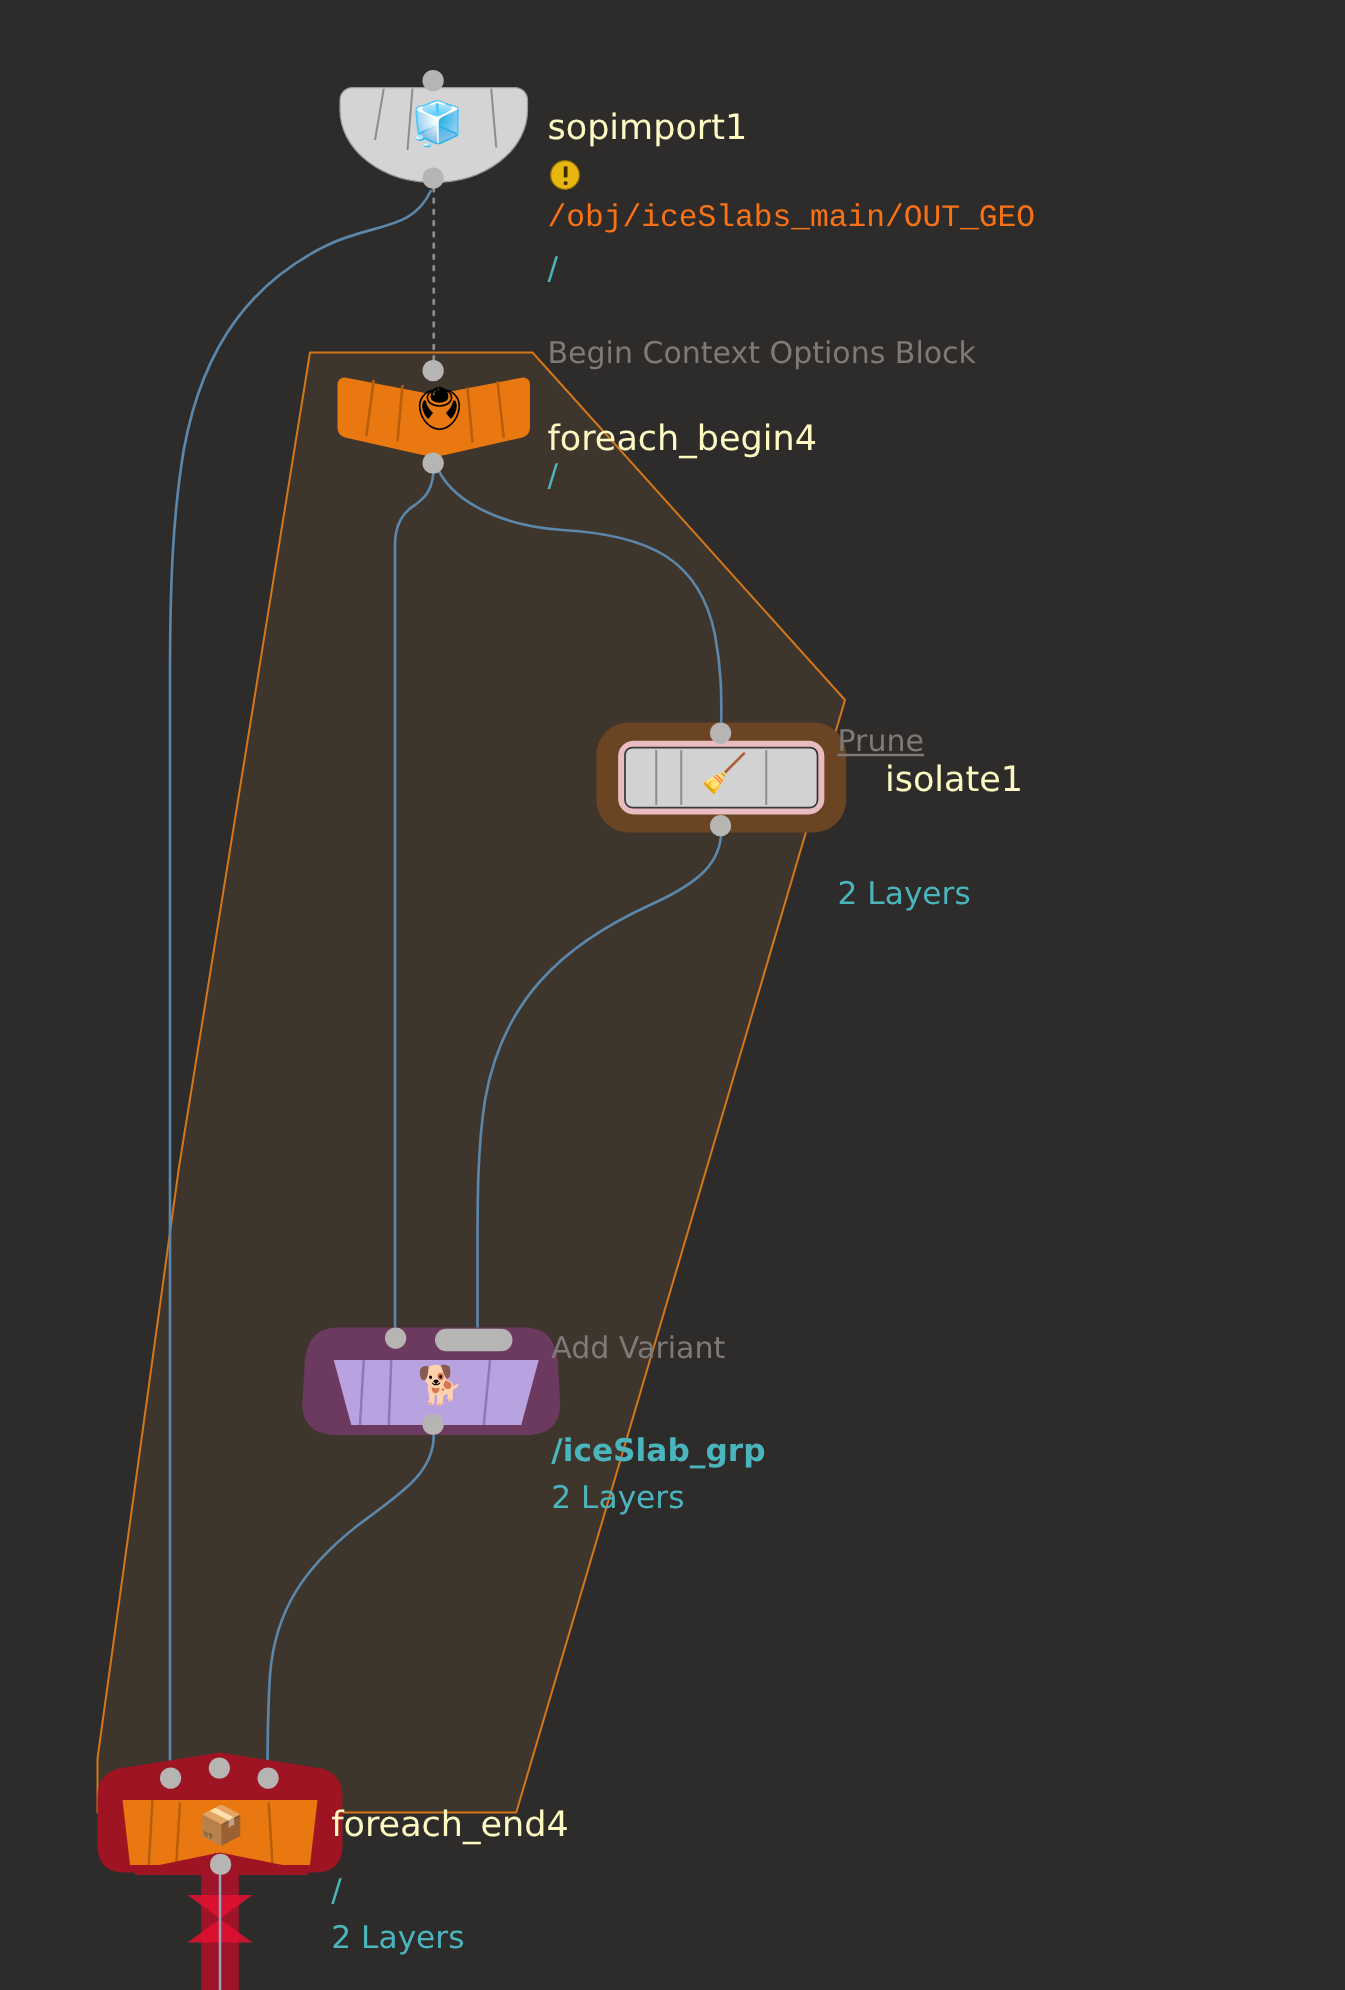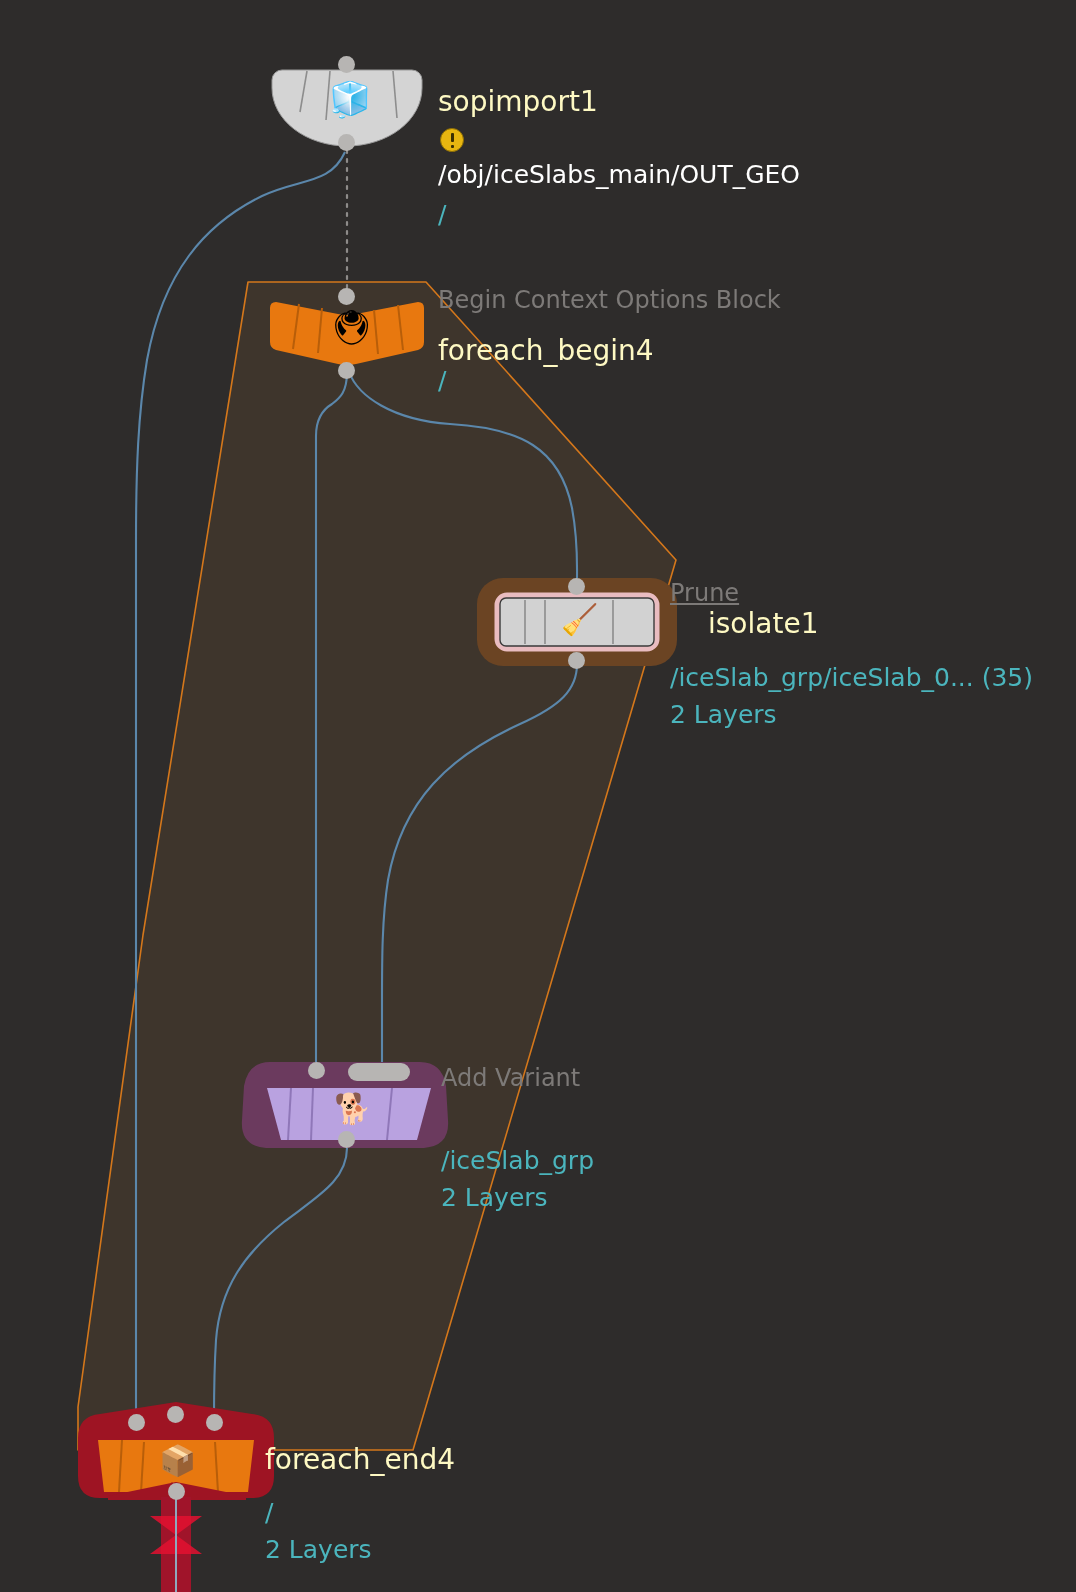--- a/index.html
+++ b/index.html
@@ -39,21 +39,22 @@
   .lbl-name {
     font-size: 28px;
     color: #fef9c3;
   }
   .lbl-sub {
     font-size: 24px;
     color: #7d7a78;
   }
   .lbl-path-blue {
     font-size: 25px;
-    color: #ffffff;
+    color: #f97316;
+    font-family: Liberation Mono, monospace;
   }
   .lbl-path-teal {
     font-size: 25px;
     color: #4bb5bd;
   }
 
   
   .conn {
     position: absolute;
     width: 17px;
@@ -275,31 +276,30 @@
     <div class="nodeicon small" style="left:159px; top:1446px;">📦</div>
   </div>
 
   <div class="node-layer">
 
     <div class="lbl lbl-name" style="left:438px; top:88px;">sopimport1</div>
     <div class="warn-badge" style="left:440px; top:128px;"></div>
     <div class="lbl lbl-path-blue" style="left:438px; top:162px;">/obj/iceSlabs_main/OUT_GEO</div>
     <div class="lbl lbl-path-teal" style="left:438px; top:202px;">/</div>
 
-    <div class="lbl lbl-sub" style="left:438px; top:288px;">Begin Context Options Block</div>
+    <div class="lbl lbl-sub" style="left:438px; top:270px;">Begin Context Options Block</div>
     <div class="lbl lbl-name" style="left:438px; top:313px;margin-top:24px;">foreach_begin4</div>
     <div class="lbl lbl-path-teal" style="left:438px; top:368px;">/</div>
 
     <div class="lbl lbl-sub" style="left:670px; top:581px;text-decoration:underline;">Prune</div>
     <div class="lbl lbl-name" style="left:708px; top:610px;">isolate1</div>
-    <div class="lbl lbl-path-teal" style="left:670px; top:665px;">/iceSlab_grp/iceSlab_0... (35)</div>
     <div class="lbl lbl-path-teal" style="left:670px; top:702px;">2 Layers</div>
 
     <div class="lbl lbl-sub" style="left:441px; top:1066px;">Add Variant</div>
-    <div class="lbl lbl-path-teal" style="left:441px; top:1148px;">/iceSlab_grp</div>
+    <div class="lbl lbl-path-teal" style="left:441px; top:1148px;font-weight:bold;">/iceSlab_grp</div>
     <div class="lbl lbl-path-teal" style="left:441px; top:1185px;">2 Layers</div>
 
     <div class="lbl lbl-name" style="left:265px; top:1446px;text-align:center;">foreach_end4</div>
     <div class="lbl lbl-path-teal" style="left:265px; top:1500px;">/</div>
     <div class="lbl lbl-path-teal" style="left:265px; top:1537px;">2 Layers</div>
 
   </div>
 
 </div>
 

